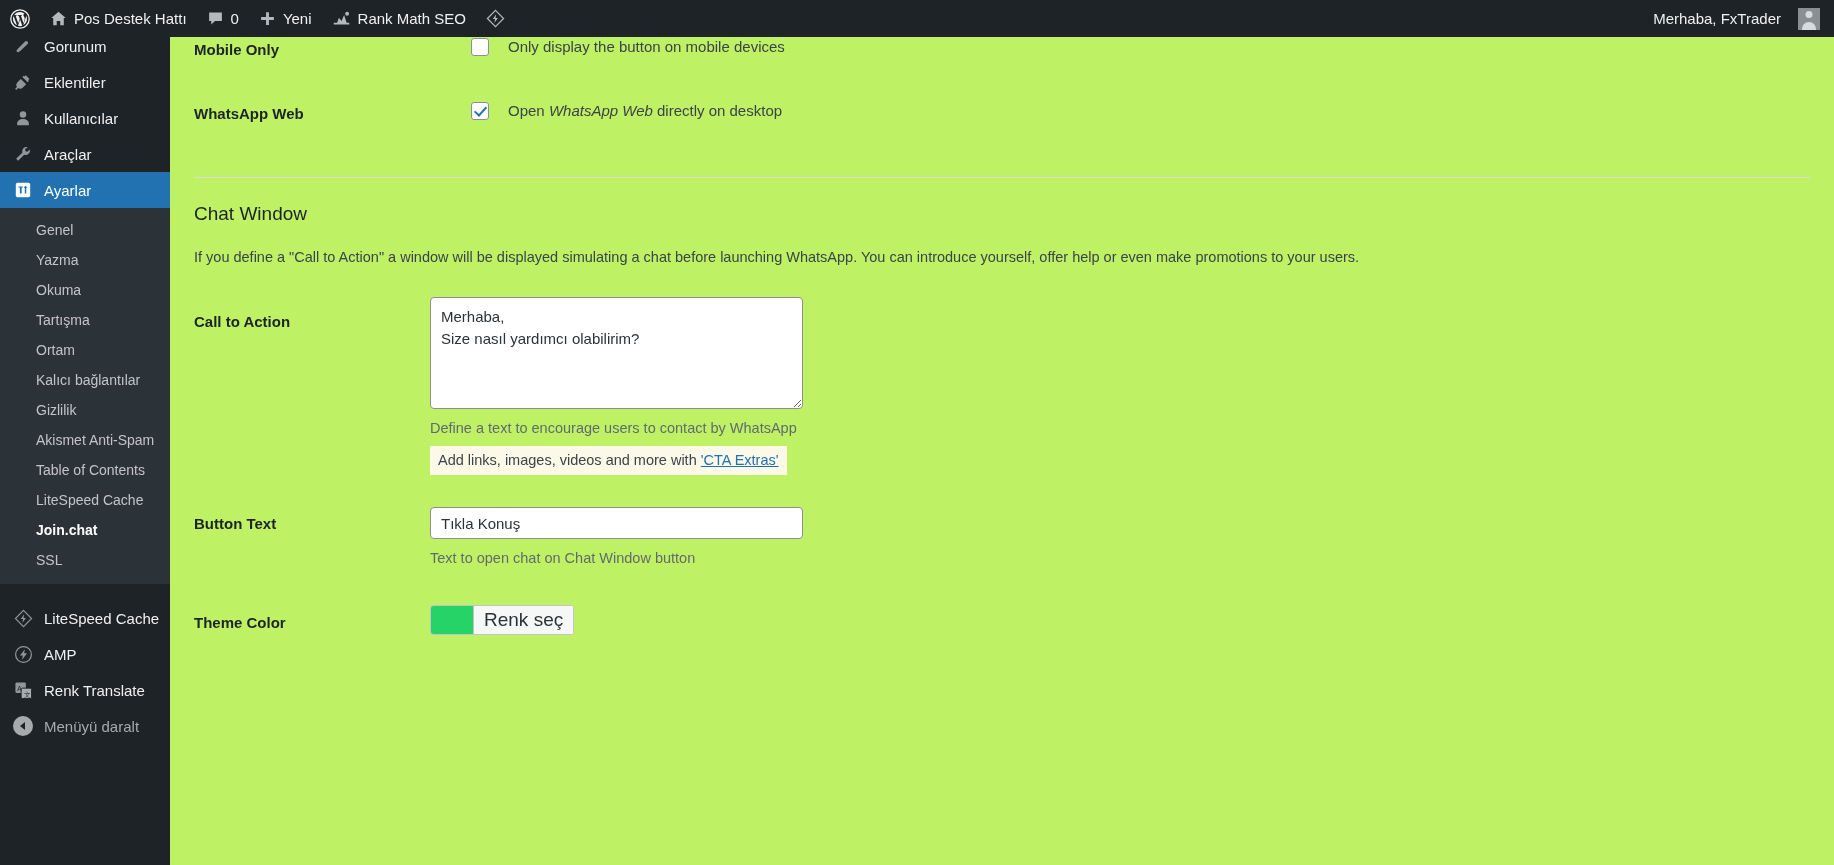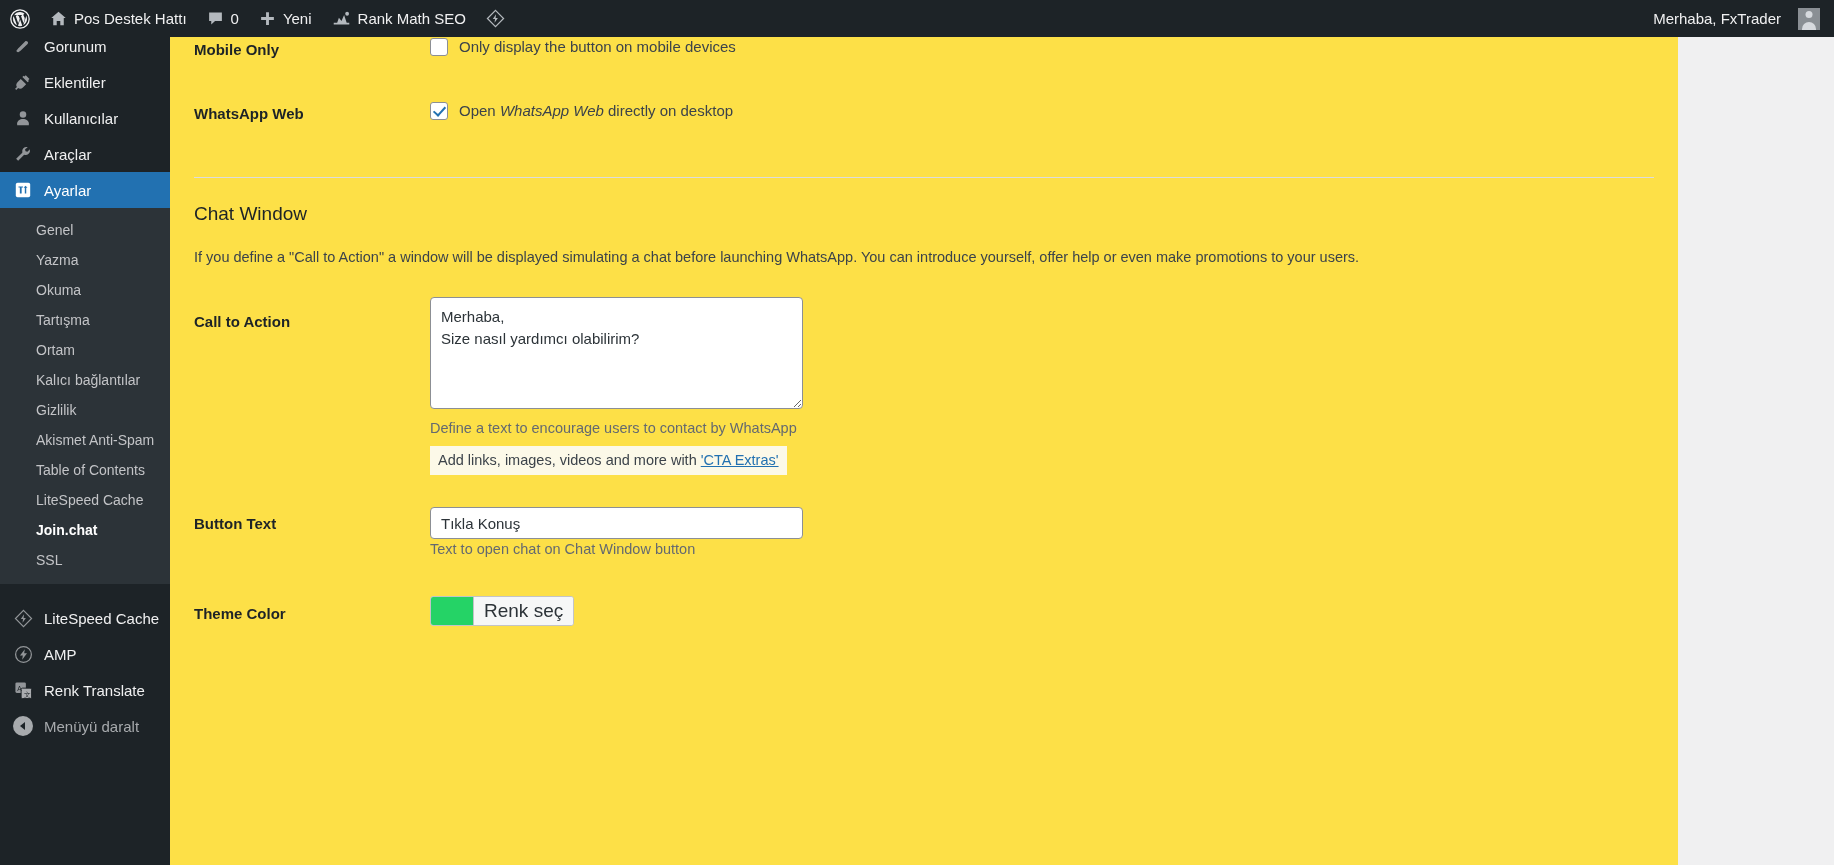--- a/index.html
+++ b/index.html
@@ -113,43 +113,43 @@
     border-top: 4px solid transparent;
     border-bottom: 4px solid transparent;
     border-right: 5px solid #1d2327;
     margin-right: 2px;
   }
 
   
   .content {
     position: absolute;
     left: 170px; top: 37px;
-    width: 1508px; height: 828px;
-    background: #fde047;
+    width: 1664px; height: 828px;
+    background: #bef264;
     overflow: hidden;
   }
   .inner { padding: 0 24px 0 24px; }
 
   .form-row {
     display: flex;
     align-items: flex-start;
     padding: 0;
   }
   .row-label {
     width: 236px;
     flex: 0 0 236px;
     font-size: 15px;
     font-weight: bold;
     color: #1d2327;
     padding-top: 2px;
     line-height: 1.4;
   }
   .row-field { flex: 1 1 auto; }
 
-  .cb-line { display: flex; align-items: flex-end; gap: 11px; }
+  .cb-line { display: flex; align-items: flex-end; gap: 19px; margin-left: 41px; }
   .checkbox {
     width: 18px; height: 18px;
     border: 1px solid #8c8f94;
     background: #fff;
     border-radius: 3px;
     flex: 0 0 18px;
     position: relative;
     margin-top: 1px;
   }
   .checkbox.checked::after {
@@ -474,21 +474,21 @@
         <div class="notice-cta" style="margin-top:7px;">
           <span>Add links, images, videos and more with </span><a href="#">'CTA Extras'</a>
         </div>
       </div>
     </div>
 
     <div class="form-row" style="margin-top:32px;">
       <div class="row-label" style="padding-top:6px;">Button Text</div>
       <div class="row-field">
         <input class="text-input" type="text" value="Tıkla Konuş" style="">
-        <p class="help" style="">Text to open chat on Chat Window button</p>
+        <p class="help" style="margin-top:9px;">Text to open chat on Chat Window button</p>
       </div>
     </div>
 
     <div class="form-row" style="margin-top:37px;">
       <div class="row-label" style="padding-top:7px;">Theme Color</div>
       <div class="row-field">
         <div class="colorpicker">
           <span class="color-swatch" style="background: rgb(37, 211, 102);"></span>
           <span class="color-btn">Renk seç</span>
         </div>

